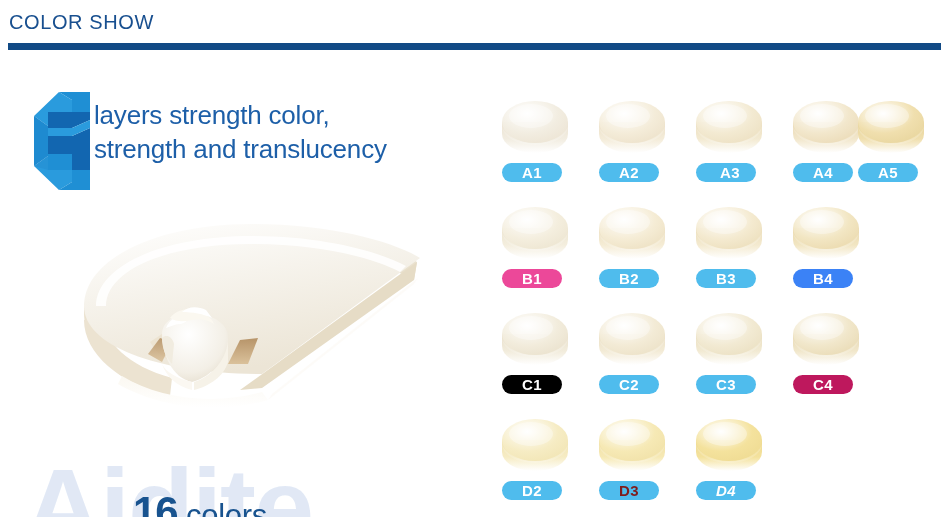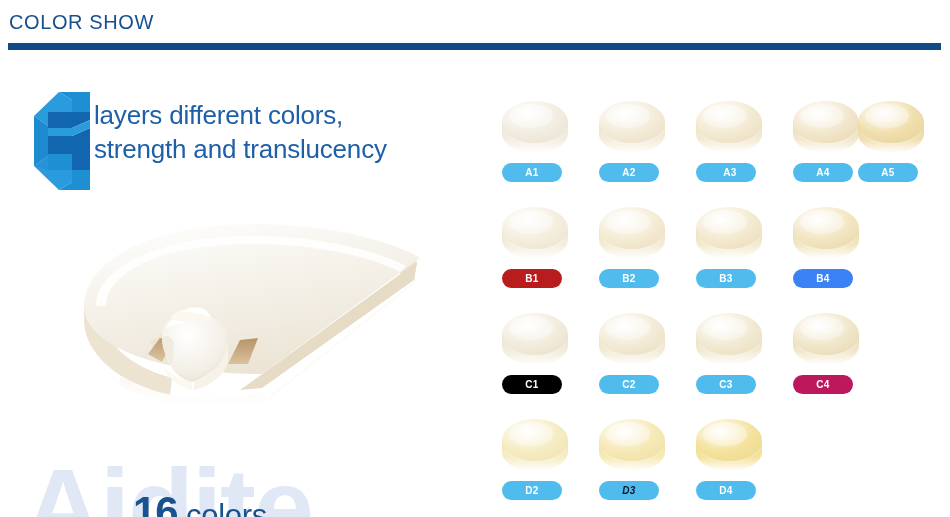--- a/index.html
+++ b/index.html
@@ -61,21 +61,21 @@
   .swatch-grid { position: absolute; left: 497px; top: 88px; width: 450px; height: 430px; }
   .swatch-row { position: absolute; left: 0; width: 450px; height: 105px; }
   .swatch {
     position: absolute; top: 0; width: 76px; height: 100px;
   }
   .disc-holder { position: relative; width: 76px; height: 74px; }
   .pill {
     position: absolute; left: 5px; top: 75px;
     width: 60px; height: 19px; border-radius: 10px;
     background: #4fbced;
-    color: #ffffff; font-size: 10px; font-weight: 700;
+    color: #ffffff; font-size: 15px; font-weight: 700;
     line-height: 19px; text-align: center;
     letter-spacing: 0.3px;
     font-family: "Liberation Sans", sans-serif;
   }
 </style>
 </head>
 <body>
 
 <div class="page">
 
@@ -93,21 +93,21 @@
         <polygon points="6,74 20,64 20,78 44,78 44,90 31,98" fill="#2a9bdd"></polygon>
         <polygon points="31,98 44,90 44,78 62,78 62,98" fill="#1f8fd4"></polygon>
         <polygon points="20,44 44,44 62,36 62,78 44,78 44,62 20,62" fill="#1266b0"></polygon>
         <polygon points="20,36 44,36 62,28 62,36 44,44 20,44" fill="#2a9bdd"></polygon>
         <polygon points="20,62 44,62 44,78 20,78" fill="#1f8fd4"></polygon>
         <polygon points="6,24 6,74 20,78 20,34" fill="#1a7cc4" opacity="0.25"></polygon>
       </svg>
     </div>
 
     <div class="headline">
-      <div>layers different colors,</div>
+      <div>layers strength color,</div>
       <div>strength and translucency</div>
     </div>
 
     <div class="block-wrap">
       <svg viewBox="0 0 400 210" width="400" height="210" aria-hidden="true">
         <defs>
           <linearGradient id="topFace" x1="0" y1="0" x2="0.4" y2="1">
             <stop offset="0%" stop-color="#ffffff"></stop>
             <stop offset="45%" stop-color="#f6f3ec"></stop>
             <stop offset="100%" stop-color="#ece5d6"></stop>
@@ -294,21 +294,21 @@
                   <stop offset="0%" stop-color="#ece4cf"></stop>
                   <stop offset="55%" stop-color="#f4eede"></stop>
                   <stop offset="100%" stop-color="#ffffff"></stop>
                 </linearGradient>
               </defs>
               <path d="M5,34 L5,46 A33,19 0 0 0 71,46 L71,34 Z" fill="url(#sidgB0)"></path>
               <ellipse cx="38" cy="34" rx="33" ry="21" fill="url(#topgB0)"></ellipse>
               <ellipse cx="34" cy="28" rx="22" ry="12" fill="#ffffff" opacity="0.35"></ellipse>
               <path d="M5,38 A33,21 0 0 0 38,55 A33,21 0 0 0 71,38 A33,19 0 0 1 5,38 Z" fill="#ffffff" opacity="0.18"></path>
             </svg></div>
-          <div class="pill" style="background: #b91c1c; color: rgb(255, 255, 255);">B1</div>
+          <div class="pill" style="background: #ec4899; color: rgb(255, 255, 255);">B1</div>
         </div>
         <div class="swatch" style="left: 97px;">
           <div class="disc-holder"><svg viewBox="0 0 76 74" width="76" height="74">
               <defs>
                 <radialGradient id="topgB1" cx="0.38" cy="0.3" r="0.85">
                   <stop offset="0%" stop-color="#ffffff" stop-opacity="0.85"></stop>
                   <stop offset="55%" stop-color="#f5ecd5"></stop>
                   <stop offset="100%" stop-color="#ecdfc0"></stop>
                 </radialGradient>
                 <linearGradient id="sidgB1" x1="0" y1="0" x2="0" y2="1">
@@ -487,23 +487,23 @@
                   <stop offset="0%" stop-color="#f0e0a6"></stop>
                   <stop offset="55%" stop-color="#f6e9b5"></stop>
                   <stop offset="100%" stop-color="#ffffff"></stop>
                 </linearGradient>
               </defs>
               <path d="M5,34 L5,46 A33,19 0 0 0 71,46 L71,34 Z" fill="url(#sidgD1)"></path>
               <ellipse cx="38" cy="34" rx="33" ry="21" fill="url(#topgD1)"></ellipse>
               <ellipse cx="34" cy="28" rx="22" ry="12" fill="#ffffff" opacity="0.35"></ellipse>
               <path d="M5,38 A33,21 0 0 0 38,55 A33,21 0 0 0 71,38 A33,19 0 0 1 5,38 Z" fill="#ffffff" opacity="0.18"></path>
             </svg></div>
-          <div class="pill" style="background: rgb(79, 188, 237); color: #0f172a; font-style: italic;">D3</div>
-        </div>
-        <div class="swatch" style="left: 194px;">
+          <div class="pill" style="background: rgb(79, 188, 237); color: #7f1d1d;">D3</div>
+        </div>
+        <div class="swatch" style="left: 194px; font-style: italic;">
           <div class="disc-holder"><svg viewBox="0 0 76 74" width="76" height="74">
               <defs>
                 <radialGradient id="topgD2" cx="0.38" cy="0.3" r="0.85">
                   <stop offset="0%" stop-color="#ffffff" stop-opacity="0.85"></stop>
                   <stop offset="55%" stop-color="#f4e29d"></stop>
                   <stop offset="100%" stop-color="#eeda91"></stop>
                 </radialGradient>
                 <linearGradient id="sidgD2" x1="0" y1="0" x2="0" y2="1">
                   <stop offset="0%" stop-color="#eeda91"></stop>
                   <stop offset="55%" stop-color="#f4e29d"></stop>

